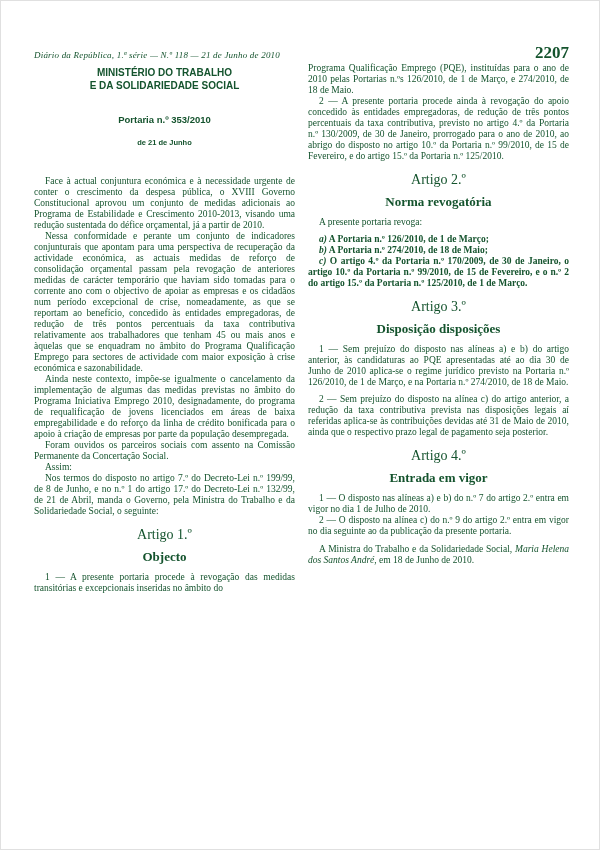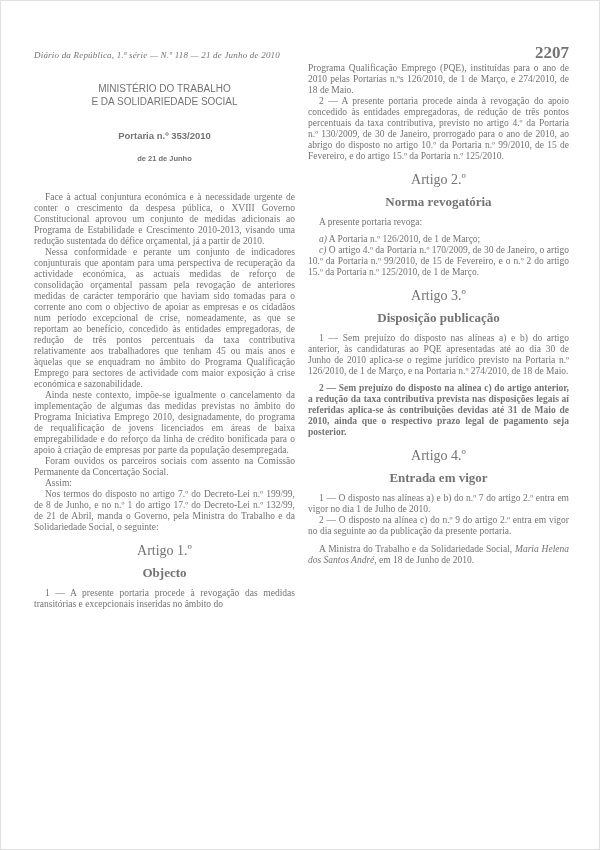--- a/index.html
+++ b/index.html
@@ -3,41 +3,41 @@
 <meta charset="utf-8">
 <style>
   html, body { margin: 0; padding: 0; background: #ffffff; }
   .page {
     position: relative;
     width: 600px; height: 850px;
     background: #ffffff;
     border: 1px solid #e0e0e0;
     box-sizing: border-box;
     font-family: "Liberation Serif", "DejaVu Serif", serif;
-    color: #737373;
+    color: #14532d;
     overflow: hidden;
   }
   .header {
     position: absolute;
     top: 42px; left: 33px; right: 30px;
     display: flex; justify-content: space-between; align-items: baseline;
   }
   .journal-line { font-style: italic; font-size: 9px; letter-spacing: 0.2px; }
   .page-number  { font-weight: bold; font-size: 17px; }
   .columns {
     position: absolute;
     top: 62px; left: 33px; right: 30px;
     display: flex; gap: 13px;
   }
   .col { flex: 1 1 0; text-align: justify; font-size: 9.5px; line-height: 11px; }
   .ministry {
     text-align: center;
     font-family: "Liberation Sans", "DejaVu Sans", sans-serif;
-    font-weight: normal; font-size: 10px; line-height: 12.5px;
-    margin: 20px 0 0 0;
+    font-weight: bold; font-size: 10px; line-height: 12.5px;
+    margin: 4px 0 0 0;
   }
   .act-title {
     text-align: center;
     font-family: "Liberation Sans", "DejaVu Sans", sans-serif;
     font-weight: bold; font-size: 9.5px;
     margin-top: 22px;
   }
   .act-date {
     text-align: center;
     font-family: "Liberation Sans", "DejaVu Sans", sans-serif;
@@ -49,24 +49,24 @@
     text-align: center; text-indent: 0;
     font-size: 14px; font-weight: normal;
     margin: 12px 0 0 0;
   }
   .article-subtitle {
     text-align: center; text-indent: 0;
     font-size: 13px; font-weight: bold;
     margin: 11px 0 10px 0;
   }
   .list { margin: 6px 0 0 0; }
-  .list .para { text-indent: 11px; }
+  .list .para { text-indent: 11px; font-weight: bold; }
   .alinea-marker { font-style: italic; }
   .continuation { text-indent: 0; }
-  .spaced-before { margin-top: 6px; font-weight: bold; }
+  .spaced-before { margin-top: 6px; }
   .signature { margin-top: 7px; text-indent: 11px; }
   .minister-name { font-style: italic; }
 </style>
 </head>
 <body>
 
 <div class="page">
 
   <div class="header">
     <span class="journal-line">Diário da República, 1.ª série — N.º 118 — 21 de Junho de 2010</span>
@@ -97,25 +97,26 @@
 
     <div class="col">
       <p class="para continuation">Programa Qualificação Emprego (PQE), instituídas para o ano de 2010 pelas Portarias n.ºs 126/2010, de 1 de Março, e 274/2010, de 18 de Maio.</p>
       <p class="para">2 — A presente portaria procede ainda à revogação do apoio concedido às entidades empregadoras, de redução de três pontos percentuais da taxa contributiva, previsto no artigo 4.º da Portaria n.º 130/2009, de 30 de Janeiro, prorrogado para o ano de 2010, ao abrigo do disposto no artigo 10.º da Portaria n.º 99/2010, de 15 de Fevereiro, e do artigo 15.º da Portaria n.º 125/2010.</p>
 
       <p class="para article-heading">Artigo 2.º</p>
       <p class="para article-subtitle">Norma revogatória</p>
       <p class="para">A presente portaria revoga:</p>
       <div class="list">
         <p class="para"><span class="alinea-marker">a)</span><span> A Portaria n.º 126/2010, de 1 de Março;</span></p>
+        <p class="para"><span class="alinea-marker">b)</span><span> A Portaria n.º 274/2010, de 18 de Maio;</span></p>
         <p class="para"><span class="alinea-marker">c)</span><span> O artigo 4.º da Portaria n.º 170/2009, de 30 de Janeiro, o artigo 10.º da Portaria n.º 99/2010, de 15 de Fevereiro, e o n.º 2 do artigo 15.º da Portaria n.º 125/2010, de 1 de Março.</span></p>
       </div>
 
       <p class="para article-heading">Artigo 3.º</p>
-      <p class="para article-subtitle">Disposição publicação</p>
+      <p class="para article-subtitle">Disposição disposições</p>
       <p class="para">1 — Sem prejuízo do disposto nas alíneas a) e b) do artigo anterior, às candidaturas ao PQE apresentadas até ao dia 30 de Junho de 2010 aplica-se o regime jurídico previsto na Portaria n.º 126/2010, de 1 de Março, e na Portaria n.º 274/2010, de 18 de Maio.</p>
       <p class="para spaced-before">2 — Sem prejuízo do disposto na alínea c) do artigo anterior, a redução da taxa contributiva prevista nas disposições legais aí referidas aplica-se às contribuições devidas até 31 de Maio de 2010, ainda que o respectivo prazo legal de pagamento seja posterior.</p>
 
       <p class="para article-heading">Artigo 4.º</p>
       <p class="para article-subtitle">Entrada em vigor</p>
       <p class="para">1 — O disposto nas alíneas a) e b) do n.º 7 do artigo 2.º entra em vigor no dia 1 de Julho de 2010.</p>
       <p class="para">2 — O disposto na alínea c) do n.º 9 do artigo 2.º entra em vigor no dia seguinte ao da publicação da presente portaria.</p>
 
       <p class="para signature"><span>A Ministra do Trabalho e da Solidariedade Social, </span><span class="minister-name">Maria Helena dos Santos André</span><span>, em 18 de Junho de 2010.</span></p>
     </div>

